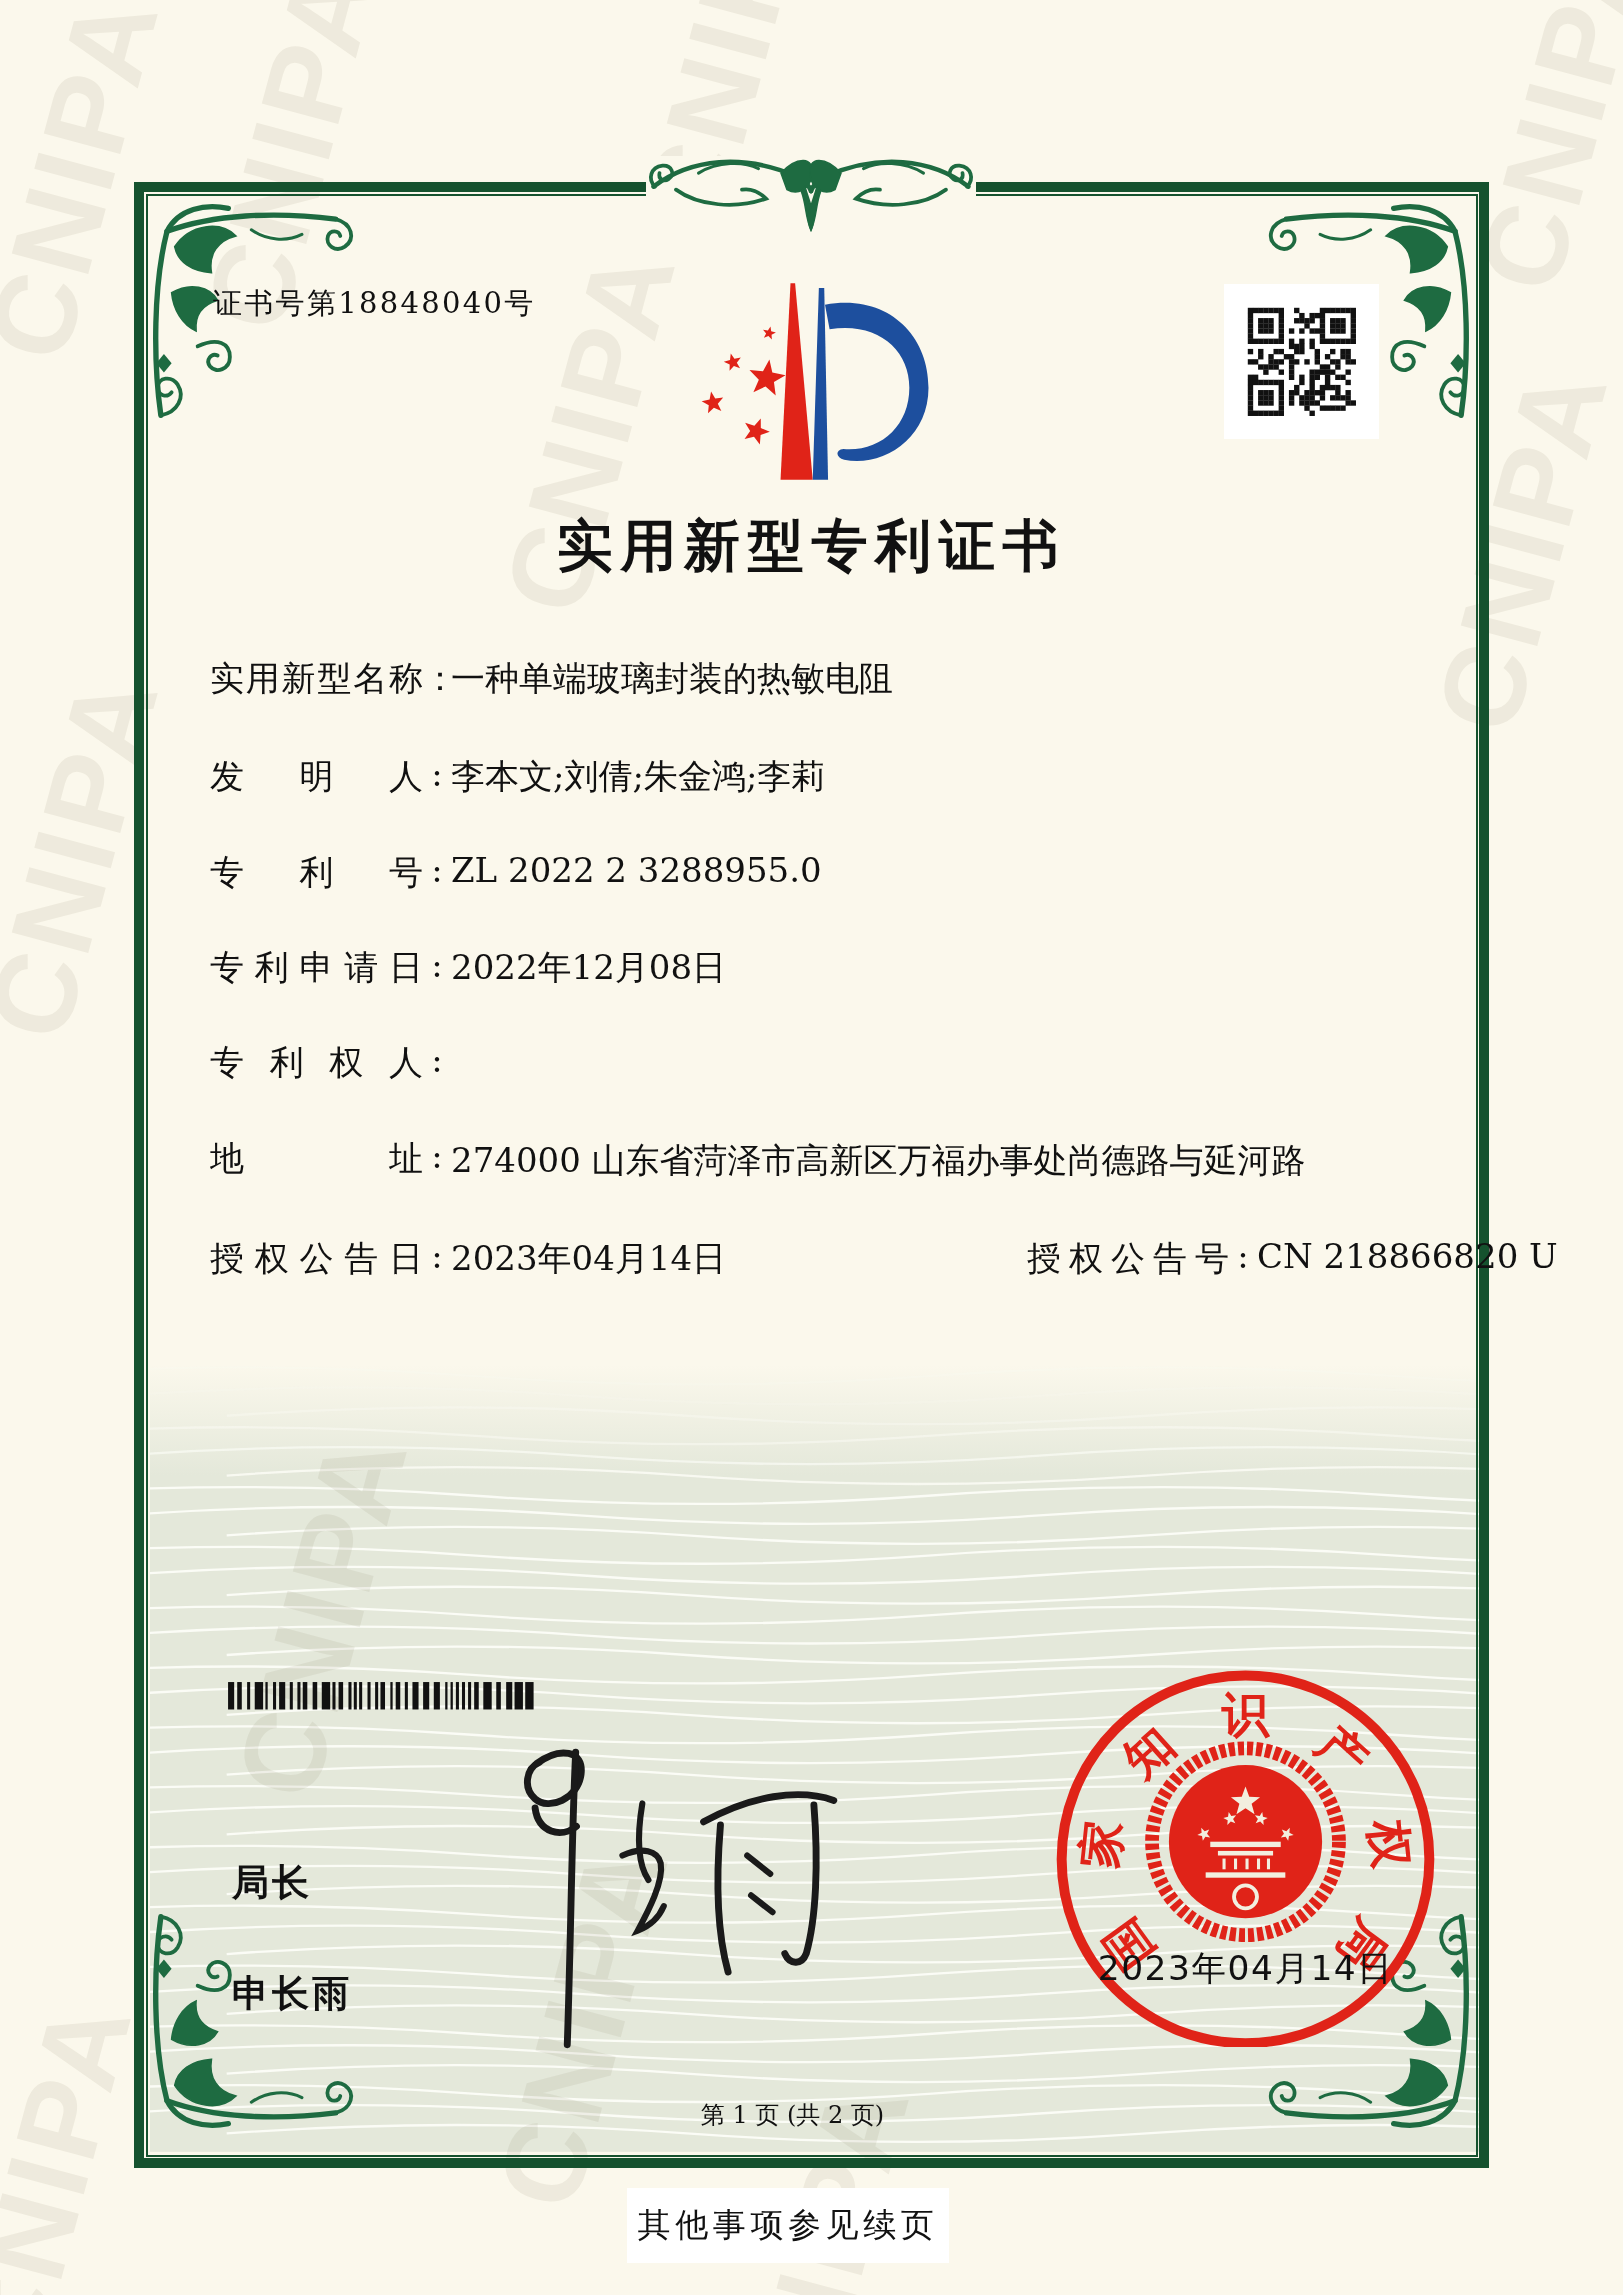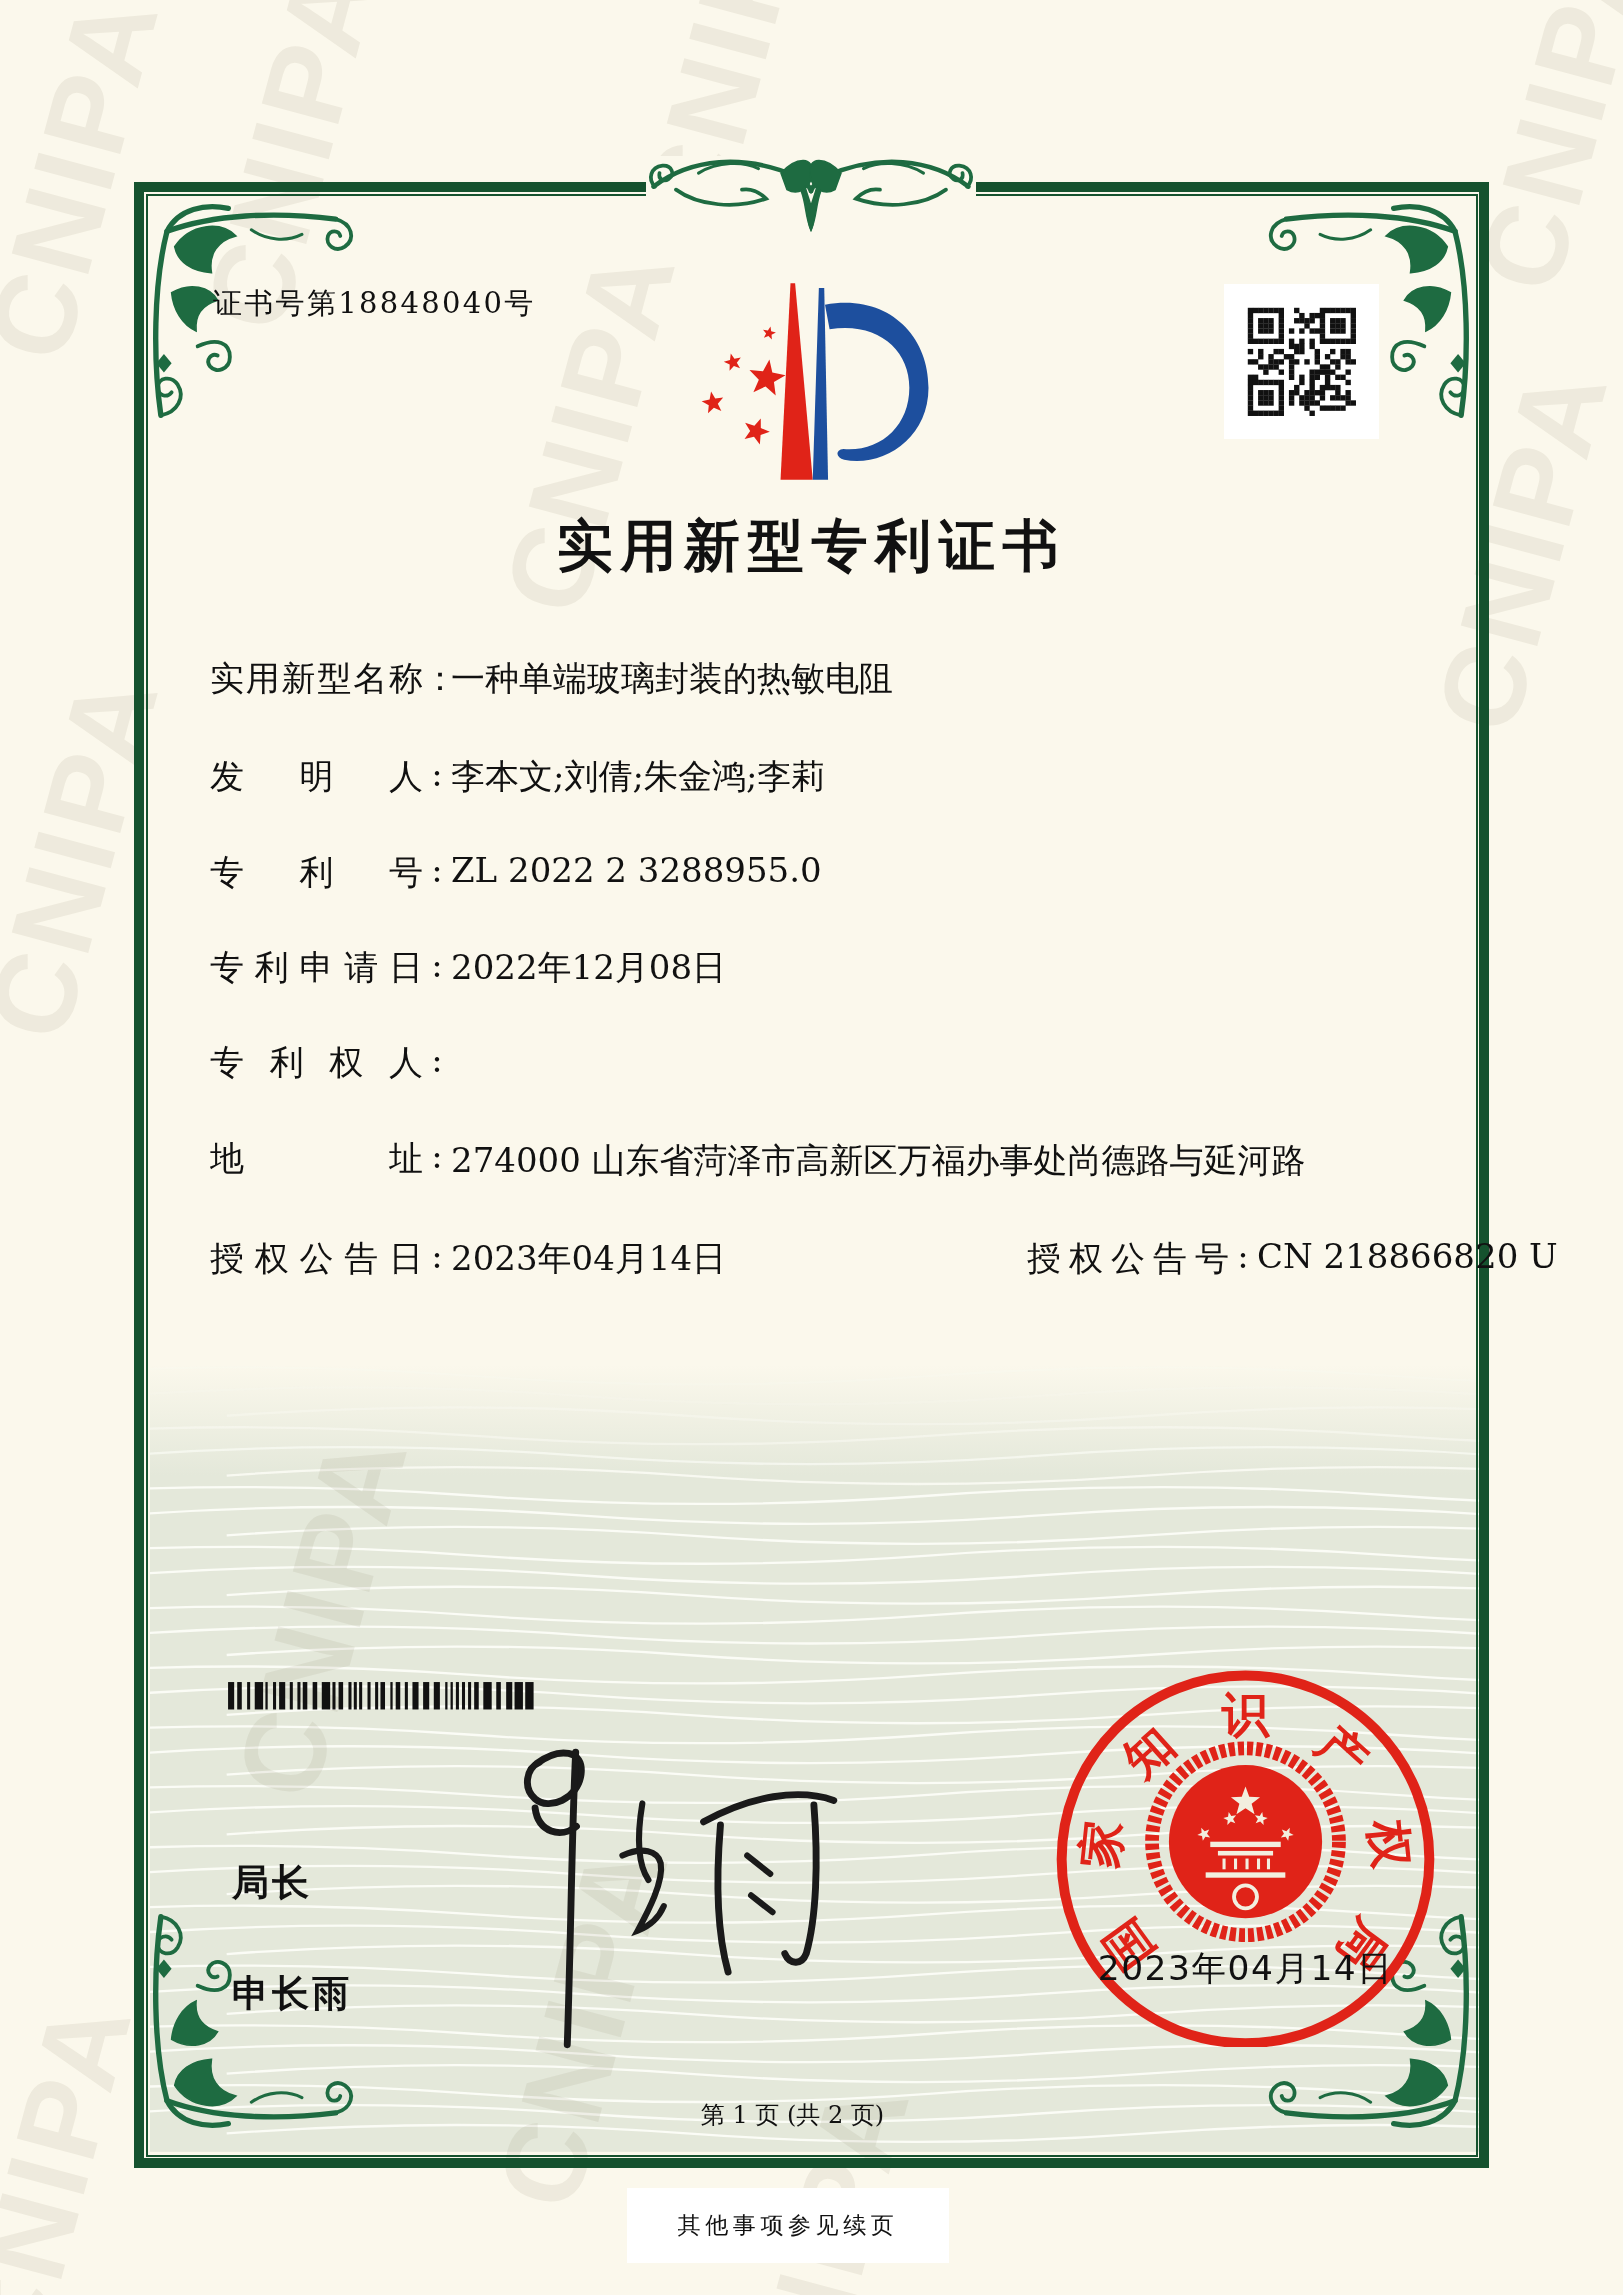--- a/index.html
+++ b/index.html
@@ -26,21 +26,21 @@
   .val{white-space:nowrap;}
   .addr-lines div{line-height:48px;white-space:nowrap;text-align:center;}
   .grant2{position:absolute;left:817px;top:0;display:flex;font-size:34px;}
   .paras{position:absolute;left:210px;top:1329px;width:1218px;font-size:33px;line-height:48px;
          text-align:justify;z-index:3;}
   .paras p{margin:0;text-indent:67px;}
   .officer{position:absolute;left:232px;font-family:"DejaVu Sans",sans-serif;font-weight:bold;
            font-size:37px;letter-spacing:3.1px;z-index:4;}
   .pagefoot{position:absolute;left:0;top:2099px;width:1553px;text-align:center;font-size:24px;z-index:3;margin-left:16px;}
   .notebox{position:absolute;left:627px;top:2188px;width:322px;height:75px;background:#ffffff;
-           display:flex;align-items:center;justify-content:center;font-size:23px;letter-spacing:4.6px;z-index:3;}
+           display:flex;align-items:center;justify-content:center;font-size:33px;letter-spacing:4.6px;z-index:3;}
   .z4{z-index:4;}
 </style>
 </head>
 <body>
 
 <div class="page">
 
   <svg id="waves" class="svgabs" style="left:150px;top:1365px;z-index:0;" width="1338" height="787" viewBox="0 0 1745 1026" xmlns="http://www.w3.org/2000/svg">
     <defs>
       <linearGradient id="bandfade" x1="0" y1="0" x2="0" y2="1">

